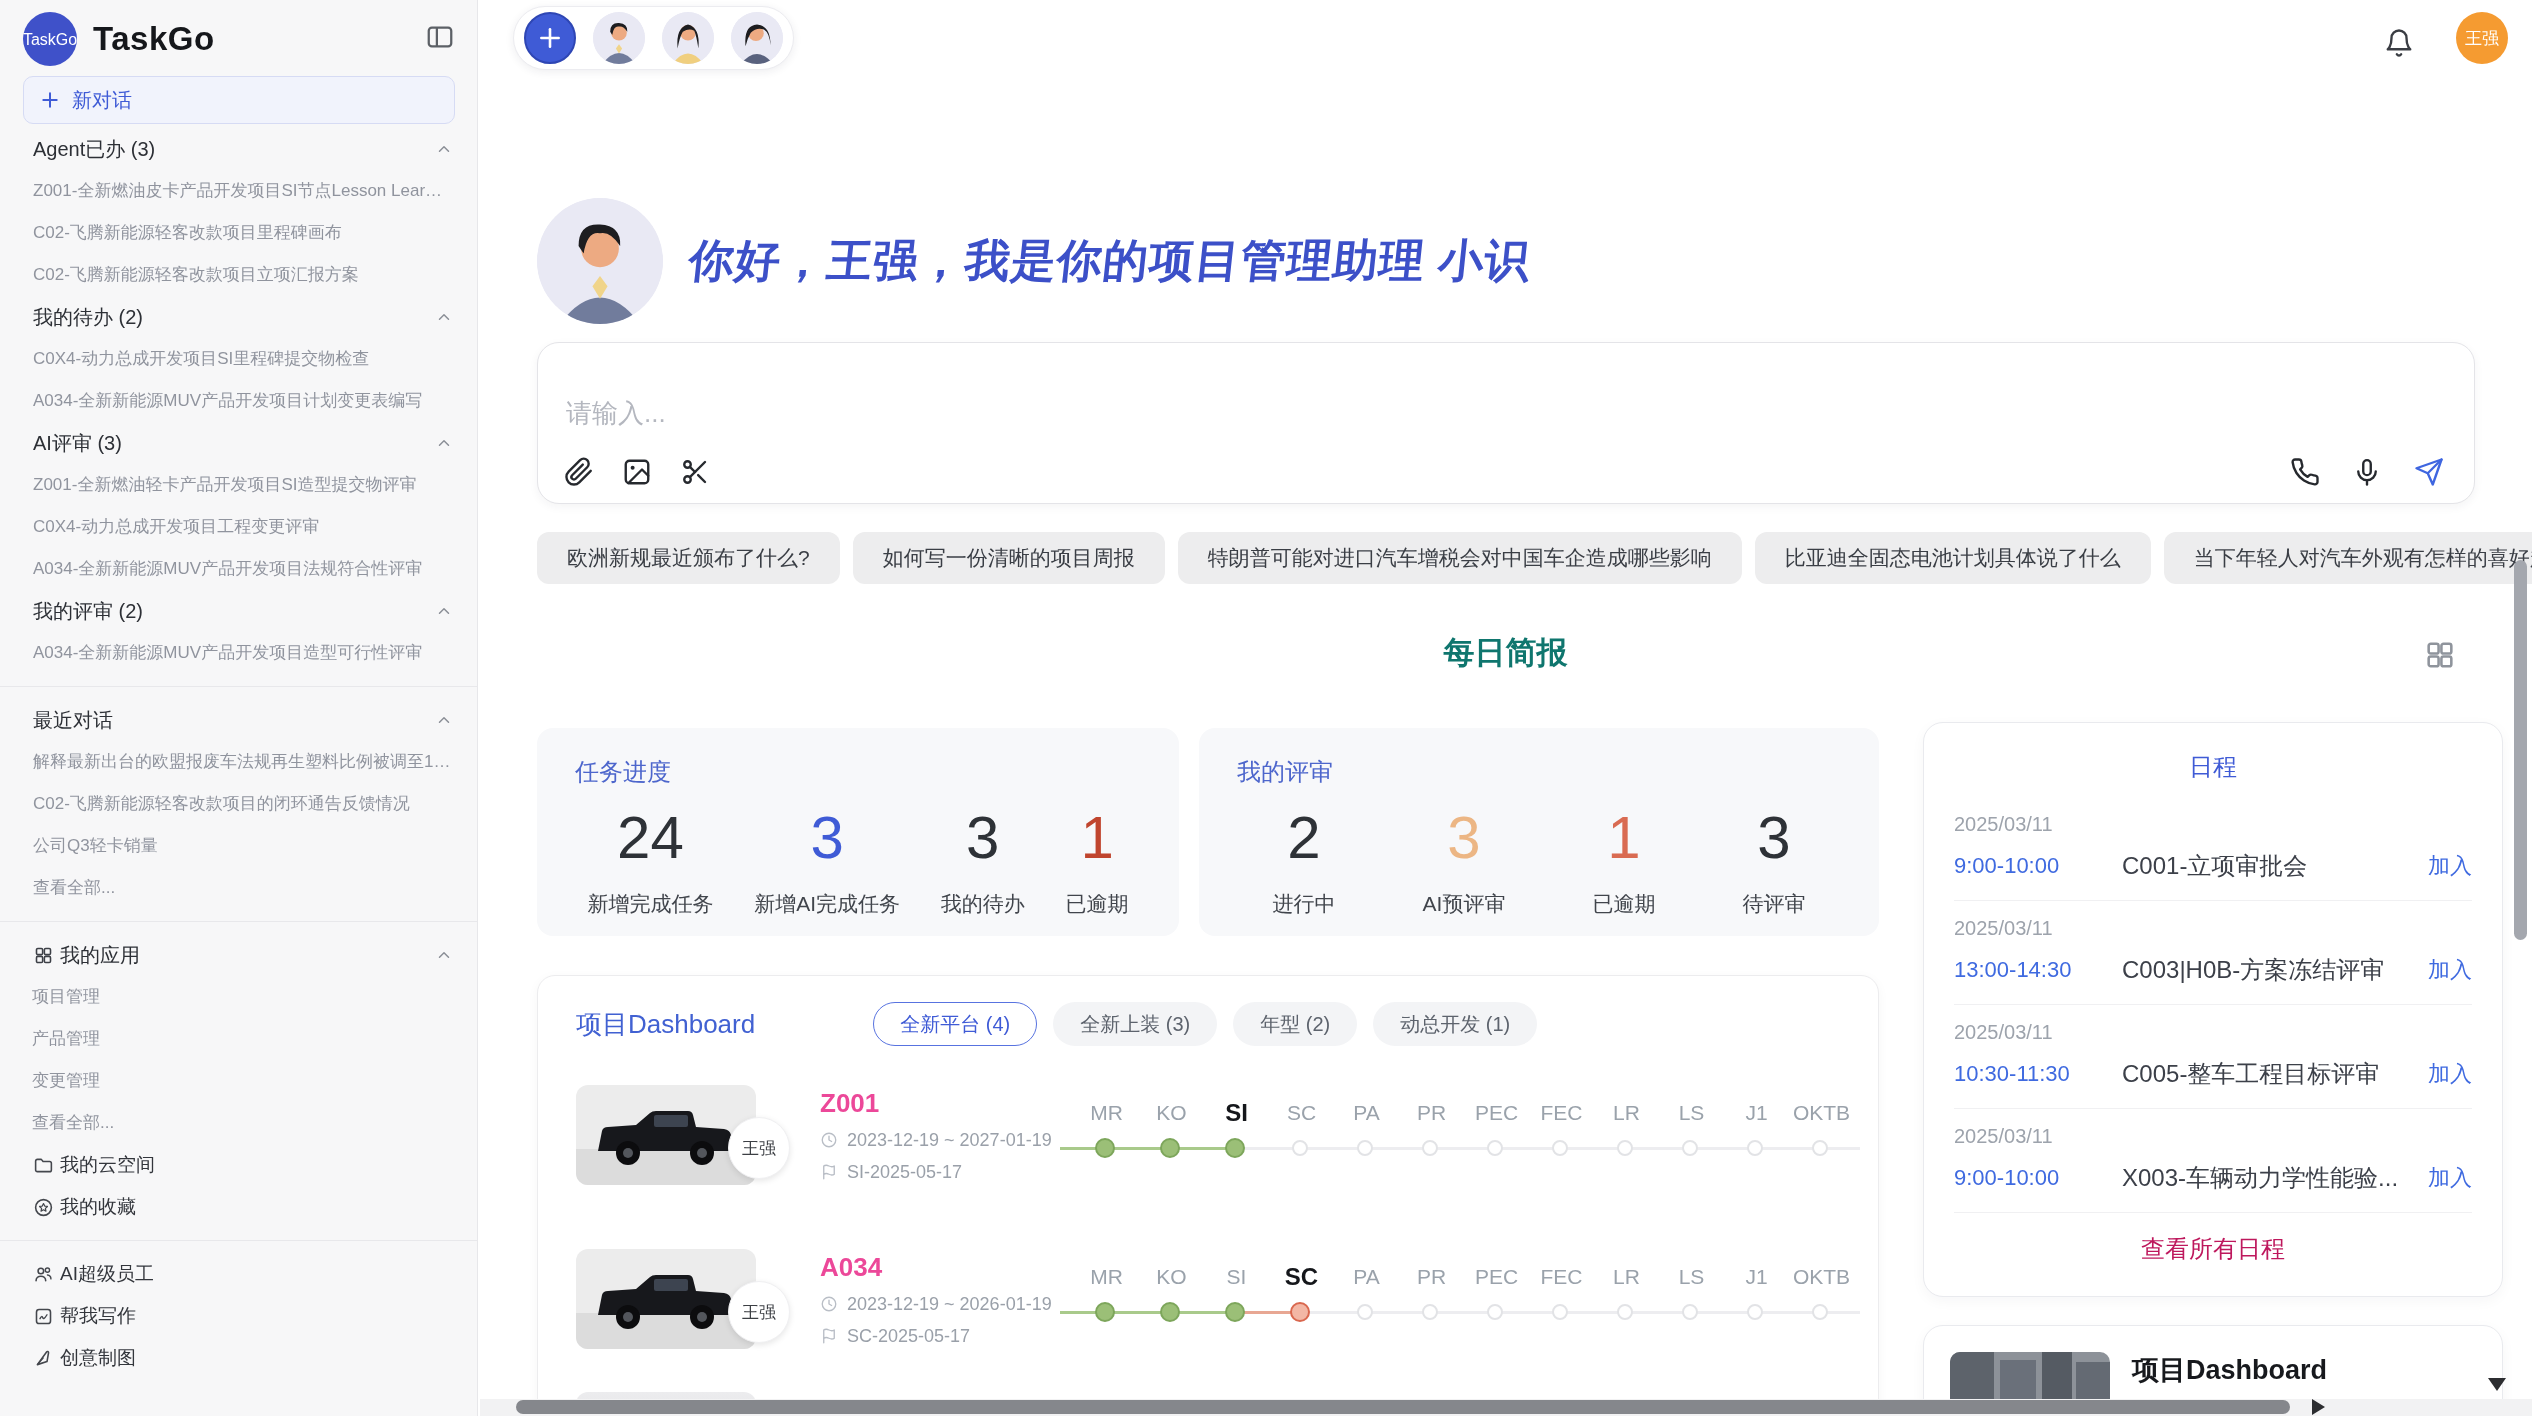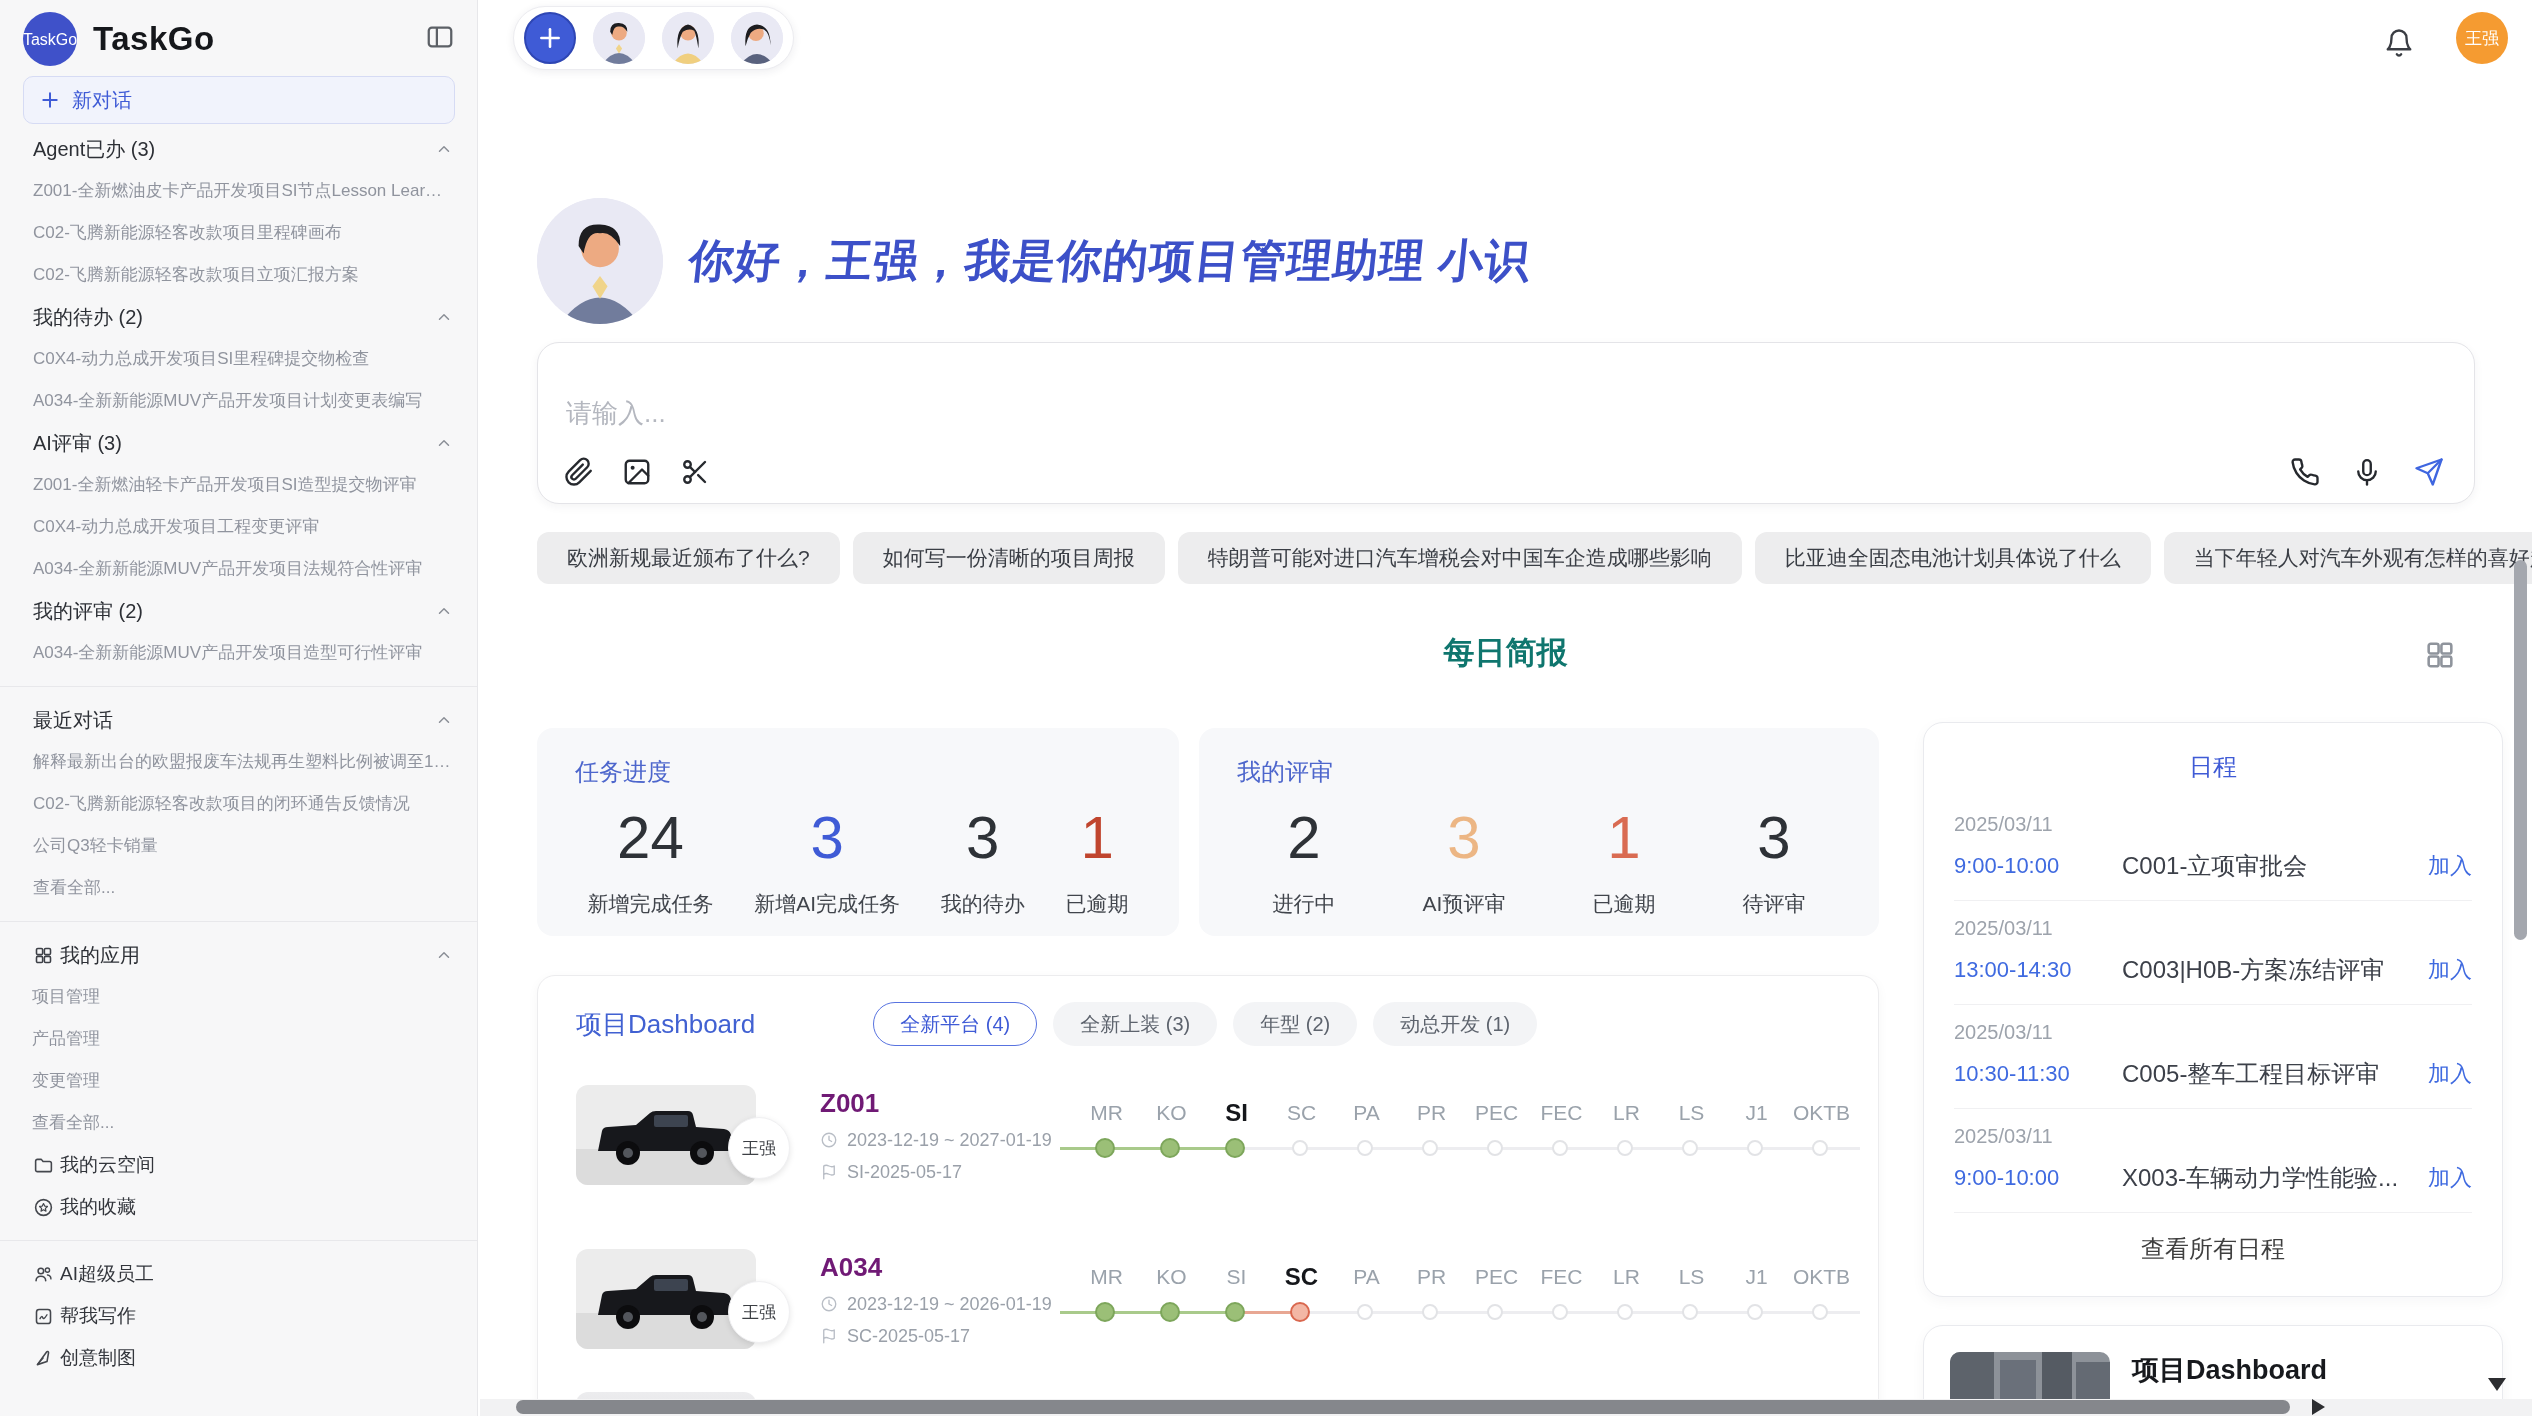--- a/index.html
+++ b/index.html
@@ -90,21 +90,21 @@
   .tab { height:44px; line-height:42px; padding:0 26px; border-radius:22px; background:#f3f4f6;
     border:1.5px solid transparent; font-size:20px; color:#5d636d; white-space:nowrap; cursor:pointer;}
   .tab.tab-active { background:#fff; border-color:#5873e0; color:#3f5bd6; }
   .proj-row { display:flex; align-items:center; height:150px; margin:14px 38px 0 38px; }
   .thumb-wrap { position:relative; width:180px; height:100px; flex:0 0 auto;}
   .thumb { width:180px; height:100px; border-radius:12px; overflow:hidden; display:block;}
   .owner-badge { position:absolute; right:-34px; top:32px; width:62px; height:62px; border-radius:50%;
     background:#fff; border:1px solid #f0f0f2; box-shadow:0 2px 6px rgba(0,0,0,.10);
     display:flex; align-items:center; justify-content:center; font-size:17px; color:#3c3f44;}
   .proj-info { margin-left:64px; width:240px; flex:0 0 auto;}
-  .proj-name { font-size:26px; font-weight:700; color:#701a75; }
+  .proj-name { font-size:26px; font-weight:700; color:#ec4899; }
   .proj-meta { display:flex; align-items:center; gap:9px; margin-top:11px; font-size:18px; color:#9aa0a9;}
   .proj-meta svg { width:18px; height:18px; color:#b9bec6; flex:0 0 auto;}
   .track { position:relative; width:800px; height:100px; margin-left:14px; flex:0 0 auto;}
   .ms-line { position:absolute; left:-14px; top:62px; width:800px; height:3px; background:#ededf0; }
   .ms-seg { position:absolute; top:62px; height:3px; }
   .seg-green { background:#a9ca8b; } .seg-salmon { background:#e8a793; }
   .ms-cell { position:absolute; top:10px; width:65px; text-align:center; }
   .ms-label { font-size:21px; color:#9aa2ab; height:36px; line-height:36px;}
   .ms-label.ms-current { font-size:24px; font-weight:700; color:#15171b; }
   .ms-dot { position:absolute; left:50%; border-radius:50%; background:#fff; }
@@ -118,21 +118,21 @@
   .sched-card { position:absolute; left:1444px; top:722px; width:580px; height:575px; background:#fff;
     border:1.5px solid #e9eaee; border-radius:20px; box-shadow:0 4px 14px rgba(30,30,60,.04); overflow:hidden;}
   .sched-title { text-align:center; margin-top:28px; font-size:24px; color:#3f5bd6; }
   .sched-list { margin:14px 30px 0 30px; }
   .sched-event { padding:16px 0 18px 0; border-bottom:1px solid #f0f0f2; }
   .sched-date { font-size:20px; color:#9da3ac; }
   .sched-line { display:flex; align-items:center; margin-top:14px; }
   .sched-time { width:168px; font-size:22px; color:#3f6ae0; flex:0 0 auto;}
   .sched-name { flex:1; font-size:24px; color:#3c4049; white-space:nowrap; overflow:hidden; text-overflow:ellipsis;}
   .sched-join { font-size:22px; color:#3f6ae0; margin-left:14px; cursor:pointer;}
-  .sched-viewall { text-align:center; margin-top:20px; font-size:24px; color:#404040; cursor:pointer;}
+  .sched-viewall { text-align:center; margin-top:20px; font-size:24px; color:#be185d; cursor:pointer;}
 
   .news-card { position:absolute; left:1444px; top:1325px; width:580px; height:240px; background:#fff;
     border:1.5px solid #e9eaee; border-radius:20px; box-shadow:0 4px 14px rgba(30,30,60,.04);
     padding:26px; display:flex; gap:22px; overflow:hidden;}
   .news-img { width:160px; height:98px; border-radius:10px; overflow:hidden; flex:0 0 auto;}
   .news-title { font-size:27px; font-weight:700; color:#17191d; line-height:36px;}
   .news-body { margin-top:12px; font-size:23px; color:#70757e; line-height:34px;}
 
   
   .vscroll-thumb { position:absolute; right:5px; top:560px; width:13px; height:380px;

